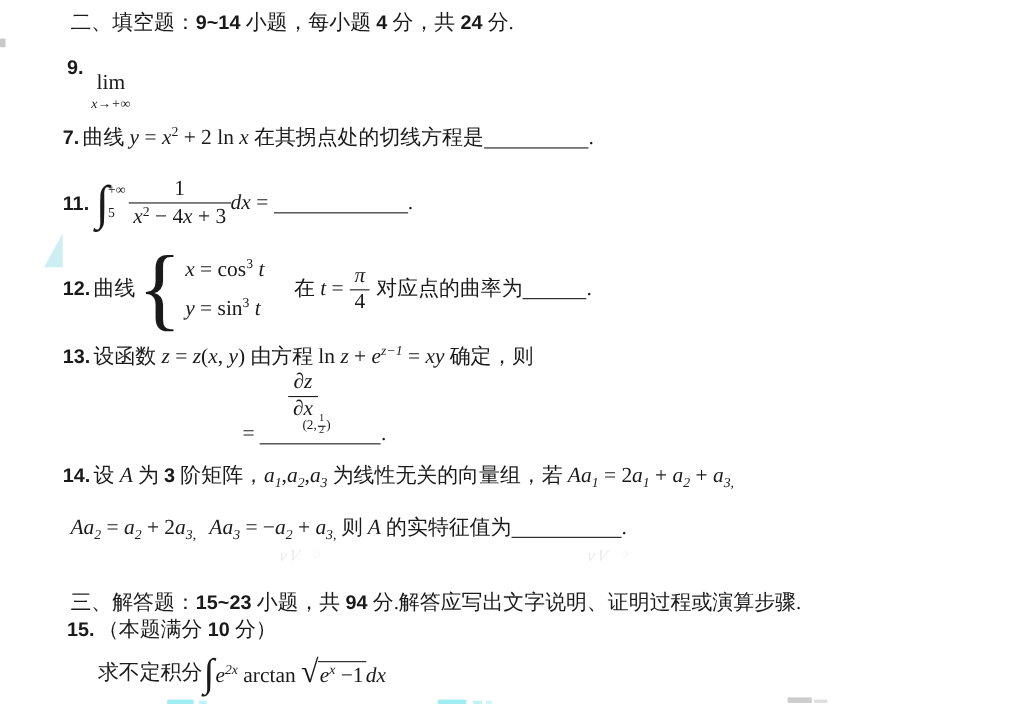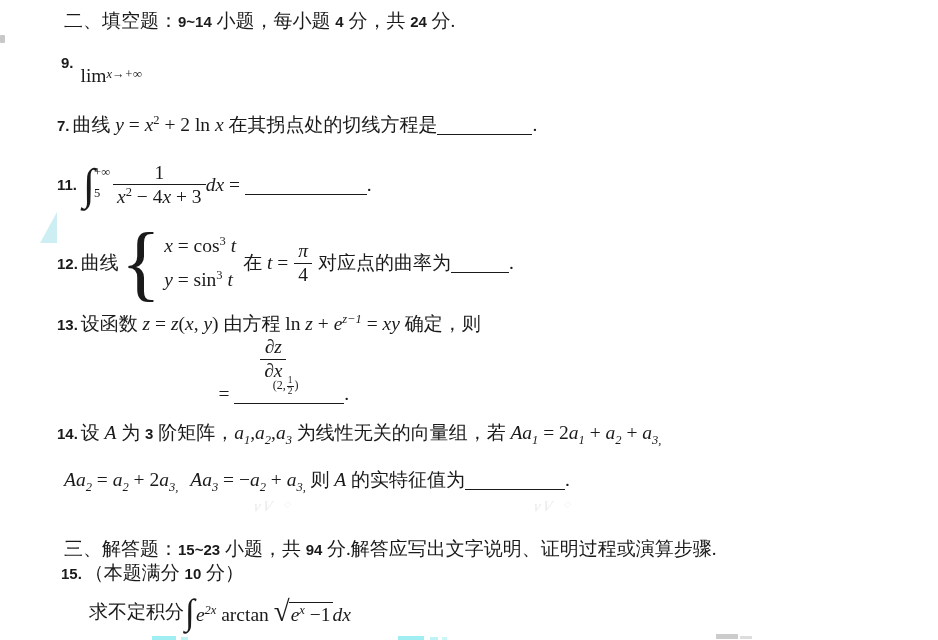--- a/index.html
+++ b/index.html
@@ -3,27 +3,27 @@
 <meta charset="utf-8">
 <style>
   html,body{margin:0;padding:0;background:#e9e9e9;}
   #page{position:relative;width:938px;height:640px;background:#ffffff;overflow:hidden;
         font-family:"Liberation Serif","DejaVu Serif",serif;color:#1a1a1a;}
   .line{position:absolute;white-space:nowrap;line-height:1.25;}
   .flex{display:flex;align-items:center;}
   .cn{font-size:19px;}
   .m{font-size:19.5px;}
   .v{font-size:19.5px;font-style:italic;}
-  .qnum,.bn{font-family:"Liberation Sans","DejaVu Sans",sans-serif;font-weight:700;font-size:15px;}
+  .qnum,.bn{font-family:"Liberation Sans","DejaVu Sans",sans-serif;font-weight:700;font-size:18px;}
   .qnum{margin-right:3px;}
   .sup{font-size:12.5px;vertical-align:7px;}
   .supv{font-size:12.5px;vertical-align:7px;font-style:italic;}
   .sub{font-size:12.5px;vertical-align:-5px;font-style:italic;}
   .blank{display:inline-block;height:5px;border-bottom:1.6px solid #1a1a1a;vertical-align:-4px;}
-  .limstack{display:inline-flex;flex-direction:row;line-height:1;
+  .limstack{display:inline-flex;flex-direction:column;align-items:center;line-height:1;
             vertical-align:-14px;margin:0 23px 0 4px;}
   .limsub{font-size:12.5px;font-style:italic;margin-top:2px;}
   .frac{display:inline-flex;flex-direction:column;align-items:center;line-height:1.15;}
   .frac .fn{padding:0 4px;}
   .frac .fd{border-top:1.6px solid #1a1a1a;padding:0 4px;}
   .intgroup{display:inline-flex;align-items:stretch;margin:0 3px;}
   .intglyph{font-size:44px;line-height:0.95;}
   .intglyph2{font-size:36px;line-height:0.95;margin:0 1px;}
   .intbounds{display:inline-flex;flex-direction:column;justify-content:space-between;
              font-size:12.5px;padding:1px 0 4px 0;margin-left:-1px;font-style:normal;}
@@ -78,21 +78,21 @@
     <span><span class="v">dx</span><span class="m"> = </span><span class="blank" style="width:122px;"></span><span class="m">.</span></span>
   </div>
 
   <div class="line flex" style="left:57px;top:221px;height:84px;">
     <span class="cn"><span class="qnum">12.</span><span>曲线</span></span>
     <span class="brace">{</span>
     <span class="cases">
       <span class="m"><span class="v">x</span><span class="m"> = cos</span><span class="sup">3</span><span class="v"> t</span></span>
       <span class="m"><span class="v">y</span><span class="m"> = sin</span><span class="sup">3</span><span class="v"> t</span></span>
     </span>
-    <span class="cn" style="margin-left:7px;"><span>在 </span><span class="v">t</span><span class="m"> = </span></span>
+    <span class="cn" style="margin-left:27px;"><span>在 </span><span class="v">t</span><span class="m"> = </span></span>
     <span class="frac m" style="margin:0 6px;">
         <span class="fn v">π</span>
         <span class="fd">4</span>
       </span>
     <span class="cn"><span>对应点的曲率为</span><span class="blank" style="width:58px;"></span><span class="m">.</span></span>
   </div>
 
   <div class="line flex" style="left:57px;top:312px;height:72px;flex-direction:column;">
     <span class="cn"><span class="qnum">13.</span><span>设函数 </span><span class="v">z</span><span class="m"> = </span><span class="v">z</span><span class="m">(</span><span class="v">x</span><span class="m">, </span><span class="v">y</span><span class="m">) </span><span>由方程 </span><span class="m">ln </span><span class="v">z</span><span class="m"> + </span><span class="v">e</span><span class="supv">z−1</span><span class="m"> = </span><span class="v">xy</span><span> 确定，则</span></span>
     <span class="frac v" style="margin-left:9px;">

